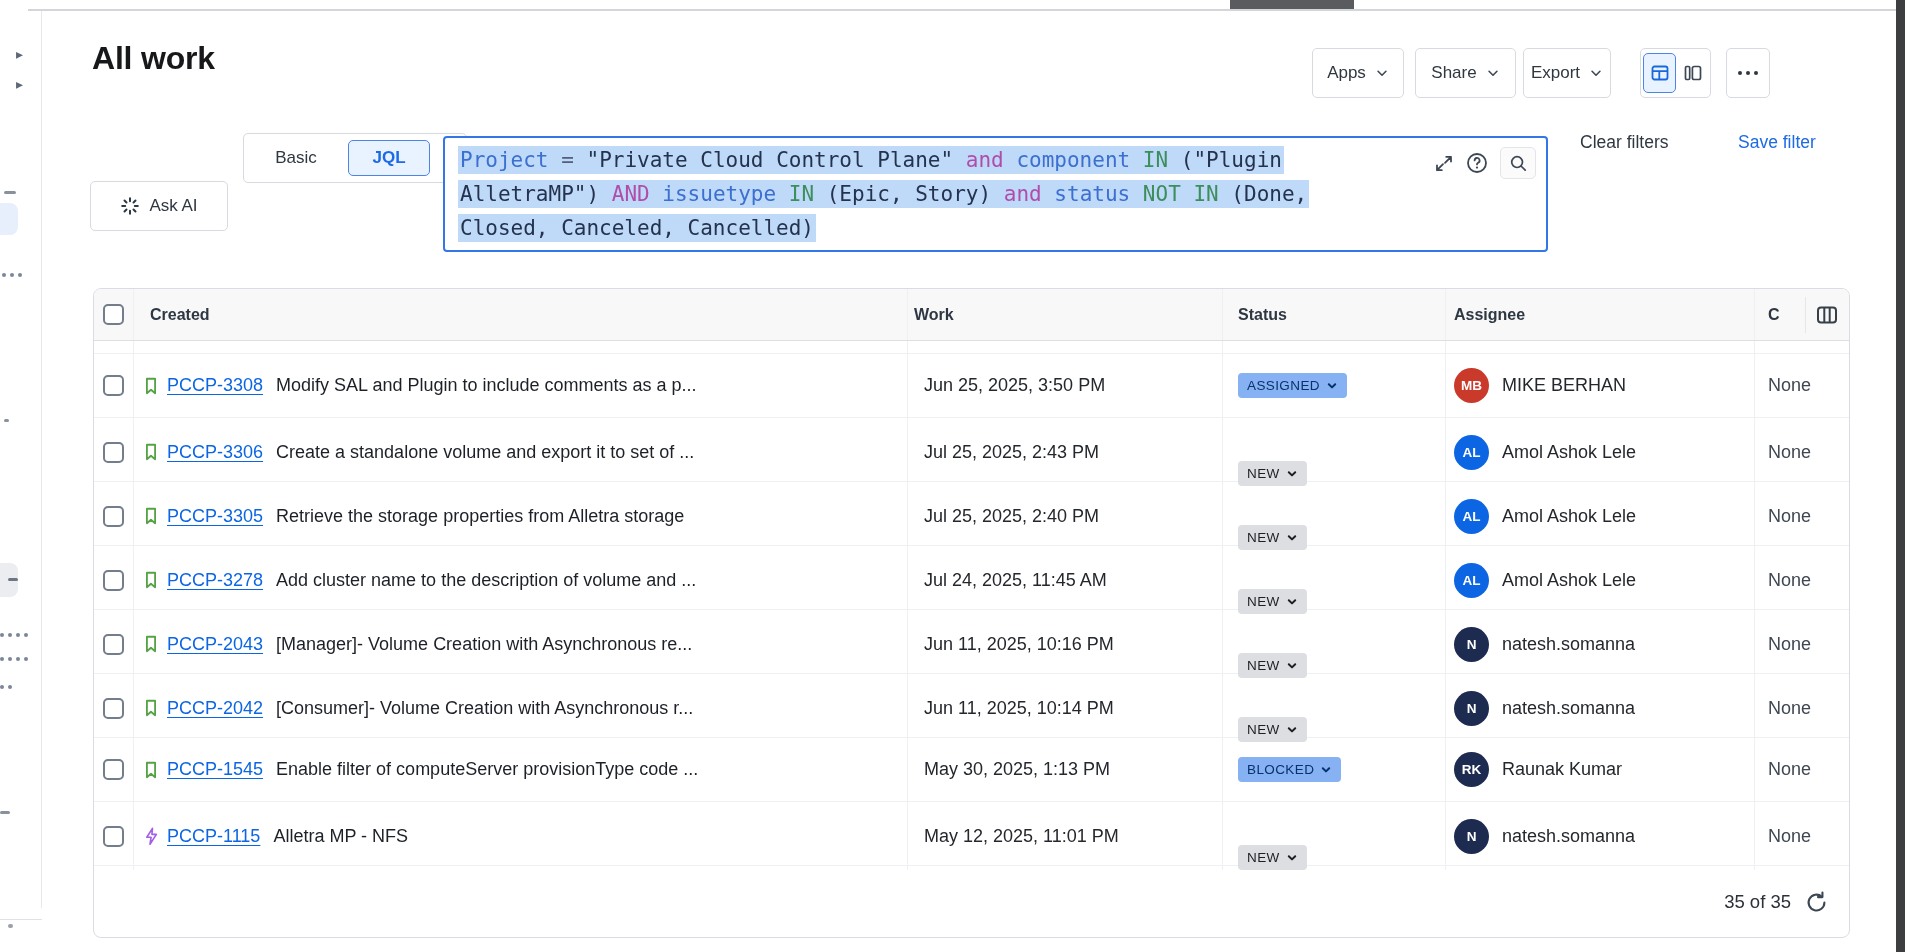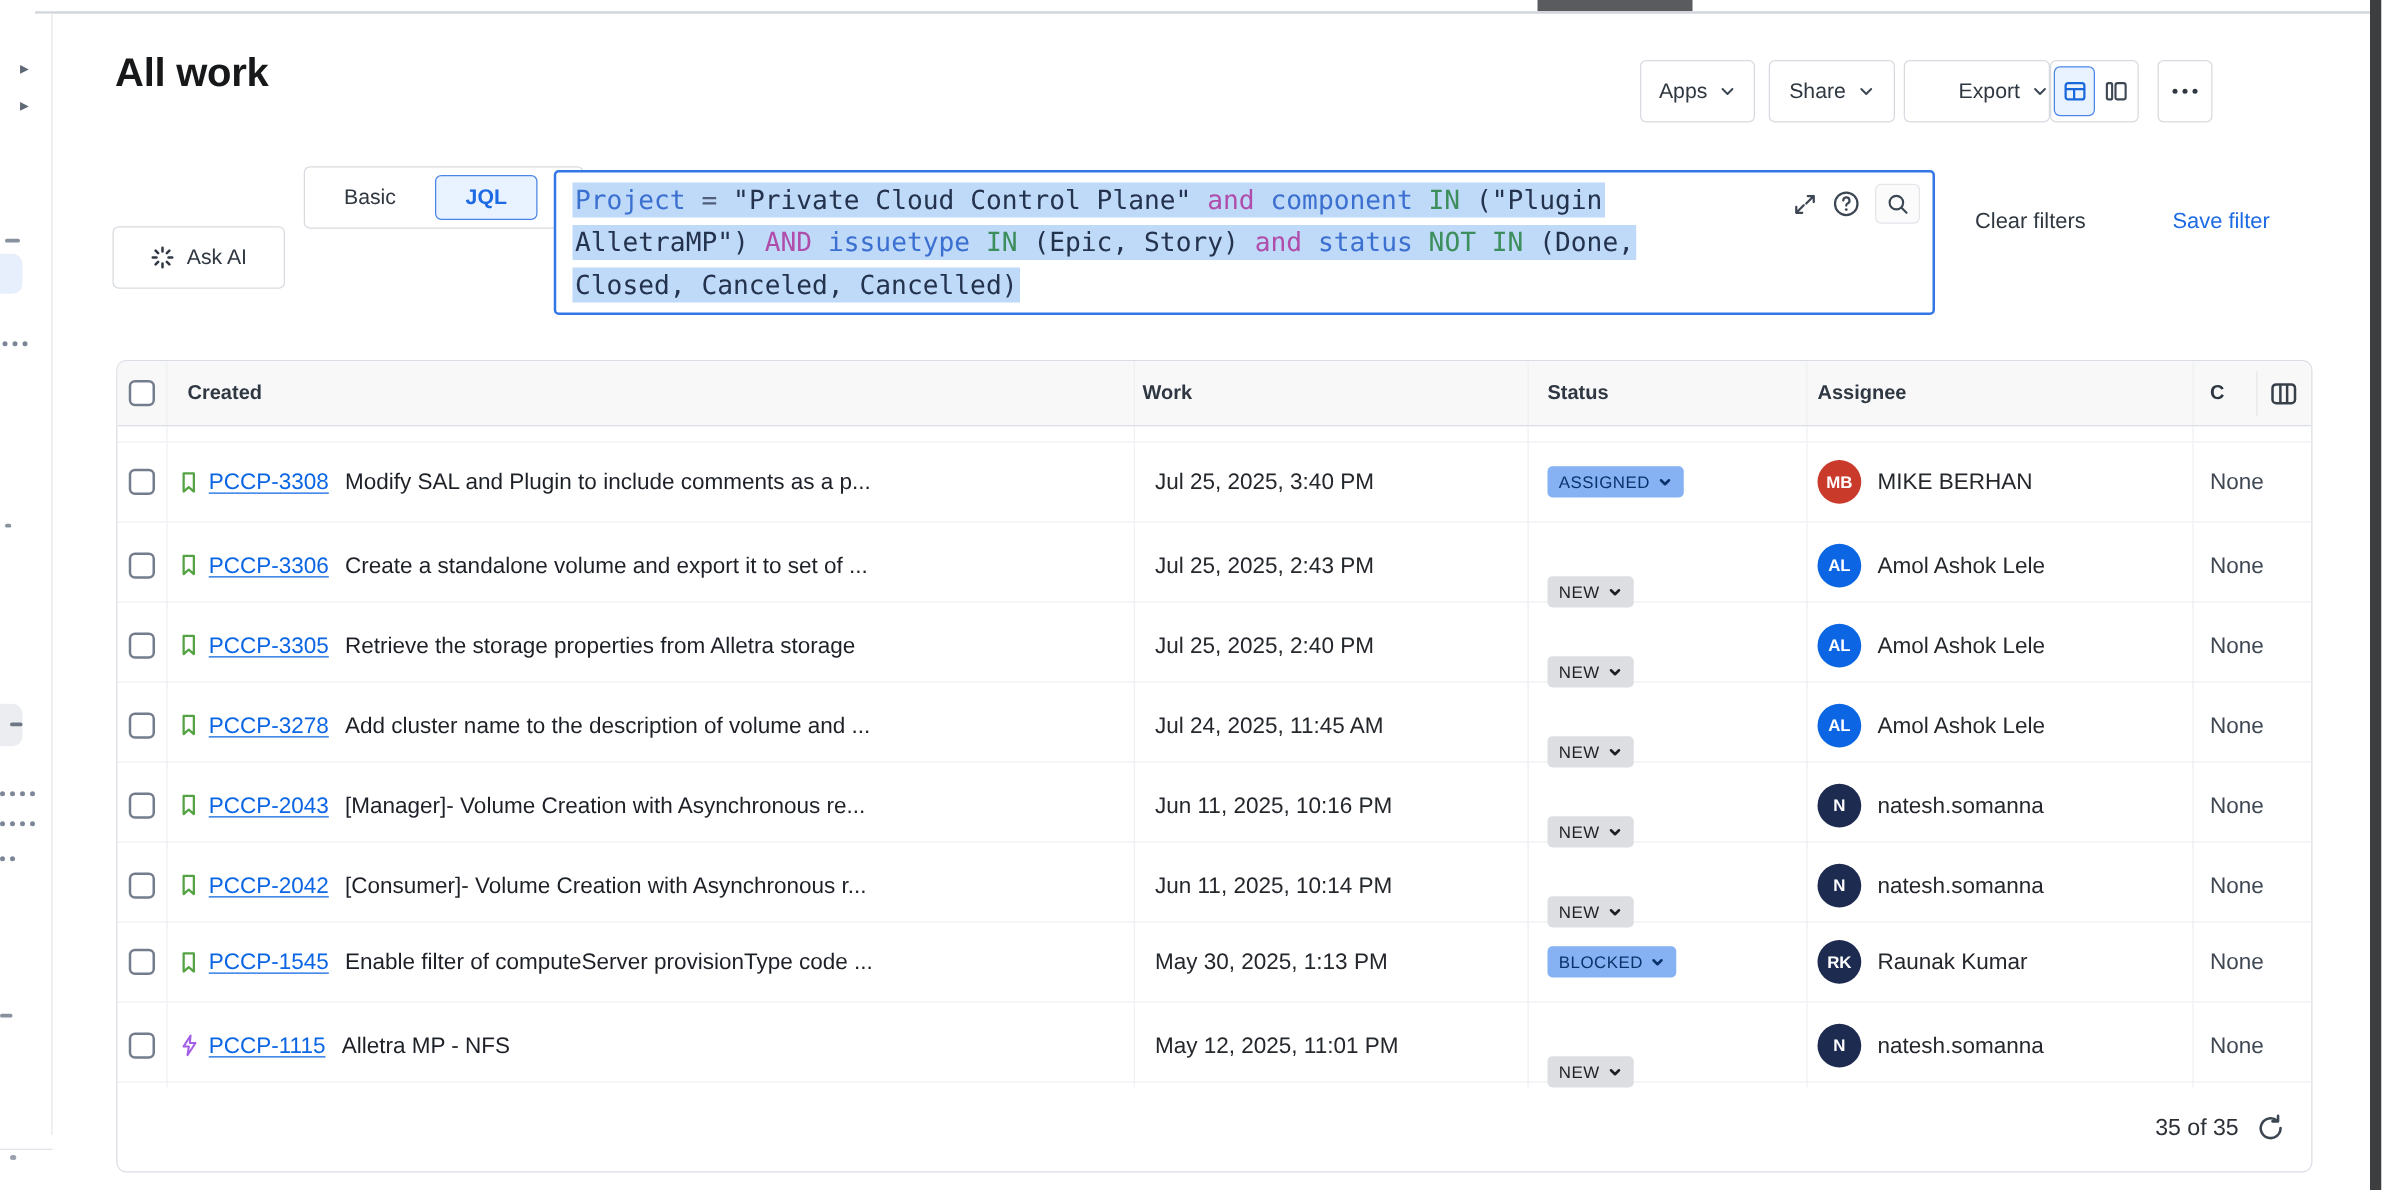--- a/index.html
+++ b/index.html
@@ -24,21 +24,21 @@
   .sb-bottom-line { position:absolute; left:0; top:908px; width:42px; height:1px; background:#dfe2e7; }
   .sb-below-dot { position:absolute; left:8px; top:924px; width:5px; height:4px; border-radius:2px; background:#9aa1ad; }
 
   
   .page-title { position:absolute; left:92px; top:40px; font-size:32px; font-weight:700; color:#17181a; letter-spacing:-0.2px; }
 
   .btn { position:absolute; top:48px; height:50px; display:flex; align-items:center; justify-content:center; gap:9px;
          background:#fff; border:1px solid #d7dbe0; border-radius:5px; font-size:17px; color:#2f3740; font-weight:500; cursor:pointer; }
   #btn-apps   { left:1312px; width:92px; }
   #btn-share  { left:1415px; width:101px; }
-  #btn-export { left:1523px; width:117px;justify-content:flex-end; }
+  #btn-export { left:1523px; width:88px; }
   .view-group { position:absolute; top:48px; left:1640px; width:71px; height:50px; border:1px solid #d7dbe0; border-radius:5px;
                 display:flex; align-items:center; justify-content:center; gap:2px; background:#fff; }
   .seg-selected { width:33px; height:40px; border:1.5px solid #4c85e8; background:#e9f2ff; border-radius:5px; display:grid; place-items:center; cursor:pointer; }
   .seg { width:30px; height:40px; display:grid; place-items:center; cursor:pointer; }
   #btn-more { left:1726px; width:44px; }
   .meatballs { display:flex; gap:4px; }
   .meatballs i { width:4px; height:4px; border-radius:50%; background:#2f3740; }
 
   
   #btn-askai { top:133px; left:90px; width:138px;margin-top:48px; }
@@ -54,21 +54,21 @@
   .tok-field    { color:#3b6fd0; }
   .tok-operator { color:#51607a; }
   .tok-string   { color:#24334d; }
   .tok-logic    { color:#b04dab; }
   .tok-keyword  { color:#3c8e5c; }
   .tok-plain    { color:#24334d; }
   .jql-icons { position:absolute; right:10px; top:9px; display:flex; align-items:center; gap:11px; }
   .icon-btn { display:grid; place-items:center; cursor:pointer; background:transparent; border:none; }
   .search-btn { width:36px; height:32px; border:1px solid #e3e5e9; border-radius:5px; background:#fbfbfc; }
 
-  .text-btn { position:absolute; top:166px; font-size:17.5px; font-weight:500; cursor:pointer; background:none; border:none; font-family:inherit; }
+  .text-btn { position:absolute; top:132px; font-size:17.5px; font-weight:500; cursor:pointer; background:none; border:none; font-family:inherit; }
   #clear-filters { left:1580px; color:#2f3740; }
   #save-filter   { left:1738px; color:#1d6ae5; }
 
   .hints { position:absolute; left:443px; top:262px; width:1105px; text-align:right; font-size:15.5px; color:#5a6578; }
   .hints b { color:#3d4754; font-weight:700; }
   .hints .gap { display:inline-block; width:30px; }
 
   
   .work-table { position:absolute; left:93px; top:288px; width:1757px; height:650px; border:1px solid #d9dde3; border-radius:8px; overflow:hidden; background:#fff; }
   .t-row { display:grid; grid-template-columns:40px 774px 315px 223px 309px auto; }
@@ -284,21 +284,21 @@
       <span class="type-icon">
         <svg width="20" height="22" viewBox="0 0 22 22">
                 <path d="M6.5 3h9v16l-4.5-3.9L6.5 19z" fill="none" stroke="#55a245" stroke-width="2" stroke-linejoin="round"></path>
               </svg>
       </span>
 
       <a class="issue-key">PCCP-3308</a>
       <span class="summary">Modify SAL and Plugin to include comments as a p...</span>
     </div>
     <div class="cell cell-created">
-            <span class="created-val">Jul 25, 2025, 3:40 PM</span>
+            <span class="created-val">Jun 25, 2025, 3:50 PM</span>
           </div>
     <div class="cell cell-status">
       <span class="badge badge-info">
         <span>ASSIGNED</span>
         <svg width="12" height="12" viewBox="0 0 12 12">
                 <path d="M2.8 4.2 6 7.4l3.2-3.2" fill="none" stroke="currentColor" stroke-width="2" stroke-linecap="round" stroke-linejoin="round"></path>
               </svg>
       </span>
     </div>
     <div class="cell cell-assignee">

